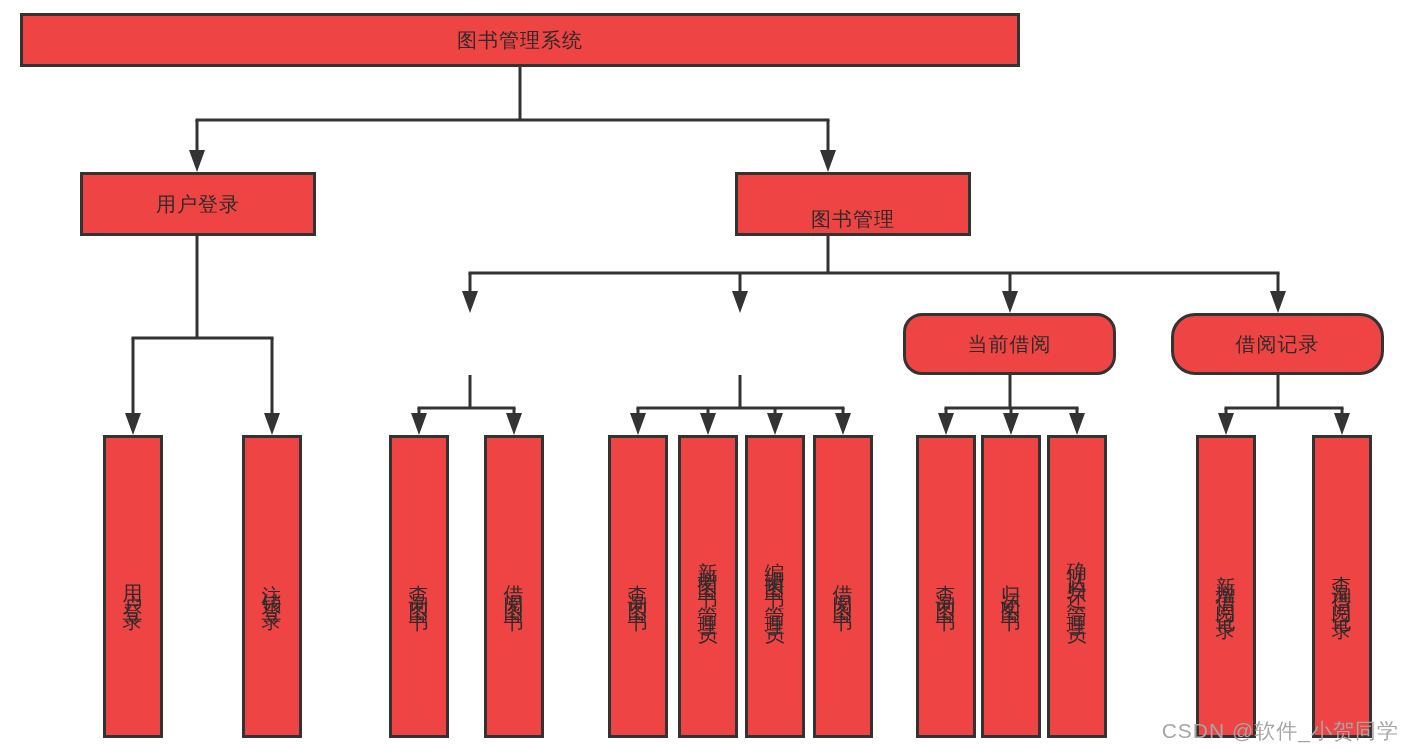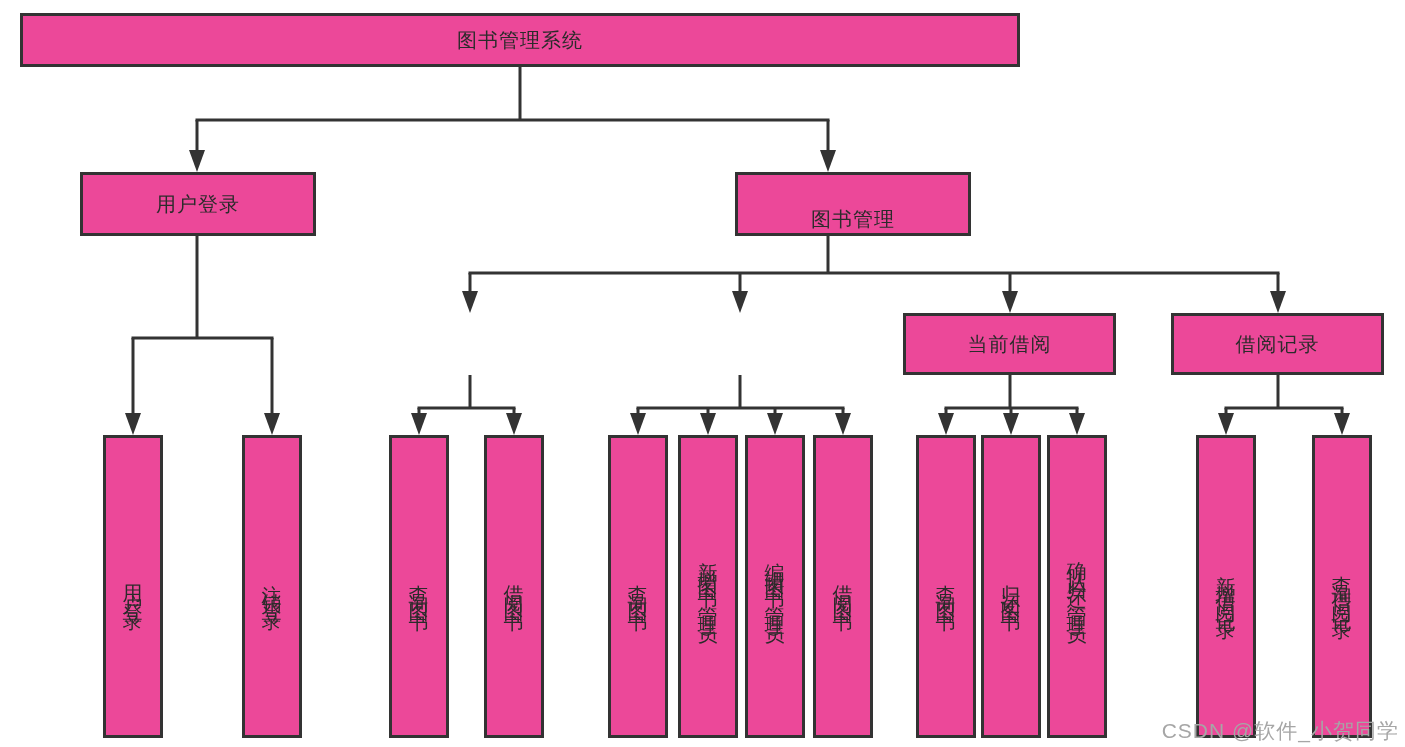--- a/index.html
+++ b/index.html
@@ -17,21 +17,21 @@
   }
   #connectors {
     position: absolute;
     left: 0;
     top: 0;
     z-index: 1;
   }
   .box {
     position: absolute;
     box-sizing: border-box;
-    background: #ec4899;
+    background: #ef4444;
     border: 3px solid #333333;
     display: flex;
     align-items: center;
     justify-content: center;
     z-index: 2;
     color: #2b2b2b;
   }
   .box.h-label span {
     font-size: 20px;
     letter-spacing: 1px;
@@ -135,24 +135,24 @@
     <span>图书管理系统</span>
   </div>
 
   <div class="box h-label l2-box" style="left:80px;">
     <span>用户登录</span>
   </div>
   <div class="box h-label l2-box" style="left:735px;align-items:flex-end;">
     <span>图书管理</span>
   </div>
 
-  <div class="box h-label l3-box" style="left:903px;">
+  <div class="box h-label l3-box" style="left:903px;border-radius:19px;">
     <span>当前借阅</span>
   </div>
-  <div class="box h-label l3-box" style="left:1171px;">
+  <div class="box h-label l3-box" style="left:1171px;border-radius:24px;">
     <span>借阅记录</span>
   </div>
 
   <div class="box leaf" style="left:103px;">
     <span>用户登录</span>
   </div>
   <div class="box leaf" style="left:242px;">
     <span>注销登录</span>
   </div>
 

